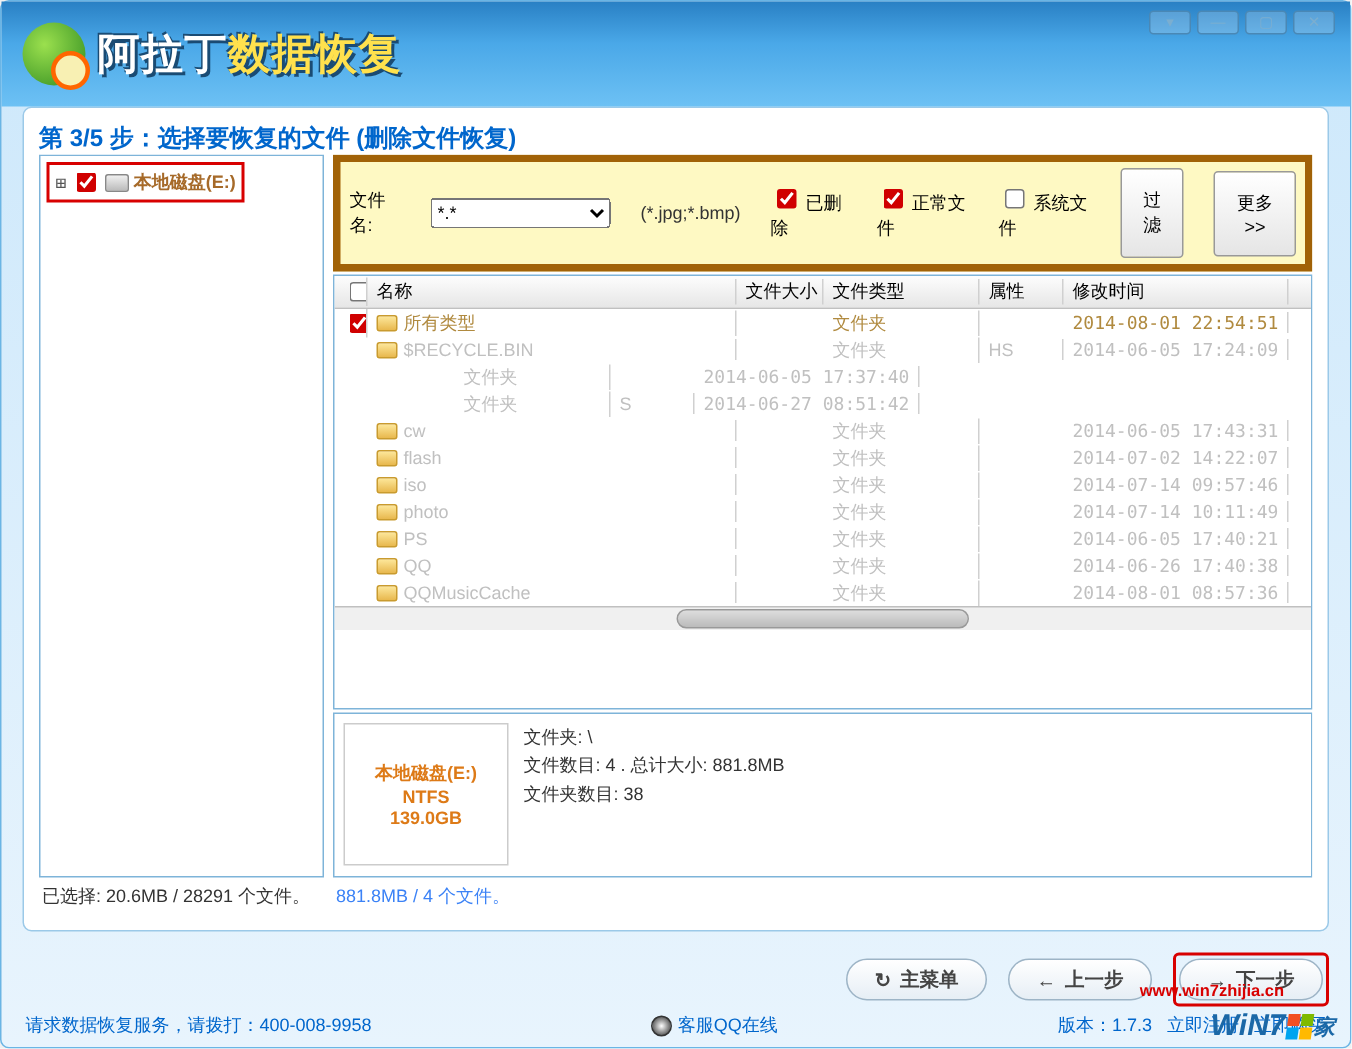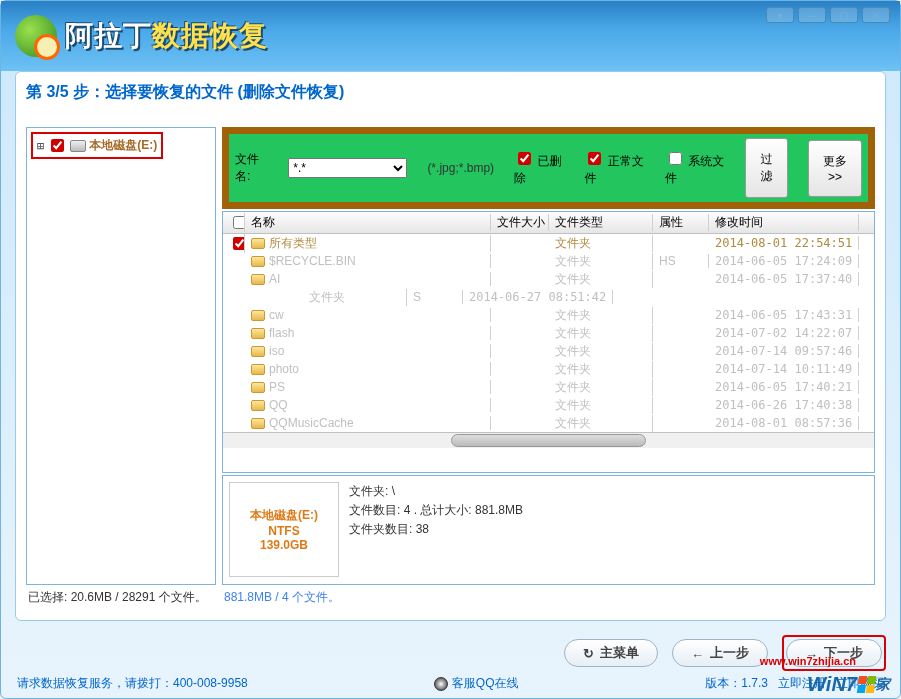--- a/index.html
+++ b/index.html
@@ -88,21 +88,21 @@
     border-radius: 6px;
     padding: 10px;
     display: flex;
     flex-direction: column;
     overflow: hidden;
   }
   .step-title {
     color: #0066cc;
     font-size: 16px;
     font-weight: bold;
-    margin-bottom: 24px;
+    margin-bottom: 0;
   }
   .main-layout {
     flex: 1;
     display: flex;
     gap: 6px;
     overflow: hidden;
   }
   .left-pane {
     width: 190px;
     display: flex;
@@ -143,27 +143,27 @@
     color: #333;
   }
   .right-pane {
     flex: 1;
     display: flex;
     flex-direction: column;
     overflow: hidden;
   }
   
   .filter-bar {
-    border: 7px solid #a16207;
+    border: 5px solid #a16207;
     padding: 4px 6px;
     display: flex;
     align-items: center;
     gap: 20px;
     margin-bottom: 2px;
-    background: #22c55e;
+    background: #fef9c3;
   }
   .filter-bar select, .filter-bar button {
     font-size: 12px;
   }
   .filter-bar select {
     width: 140px;
     height: 20px;
   }
   .filter-hint { color: #333; }
   .chk-red { accent-color: #d00000; }
@@ -410,21 +410,20 @@
               <div class="ft-row">
                 <div class="ft-col c-chk"></div>
                 <div class="ft-col c-name"><span class="folder-icon"></span>$RECYCLE.BIN</div>
                 <div class="ft-col c-size"></div>
                 <div class="ft-col c-type">文件夹</div>
                 <div class="ft-col c-attr">HS</div>
                 <div class="ft-col c-mtime">2014-06-05 17:24:09</div>
               </div>
               <div class="ft-row">
                 <div class="ft-col c-chk"></div>
-                <div class="ft-col c-name"><span class="folder-icon"></span>AI</div>
                 <div class="ft-col c-size"></div>
                 <div class="ft-col c-type">文件夹</div>
                 <div class="ft-col c-attr"></div>
                 <div class="ft-col c-mtime">2014-06-05 17:37:40</div>
               </div>
               <div class="ft-row">
                 <div class="ft-col c-chk"></div>
                 <div class="ft-col c-size"></div>
                 <div class="ft-col c-type">文件夹</div>
                 <div class="ft-col c-attr">S</div>

